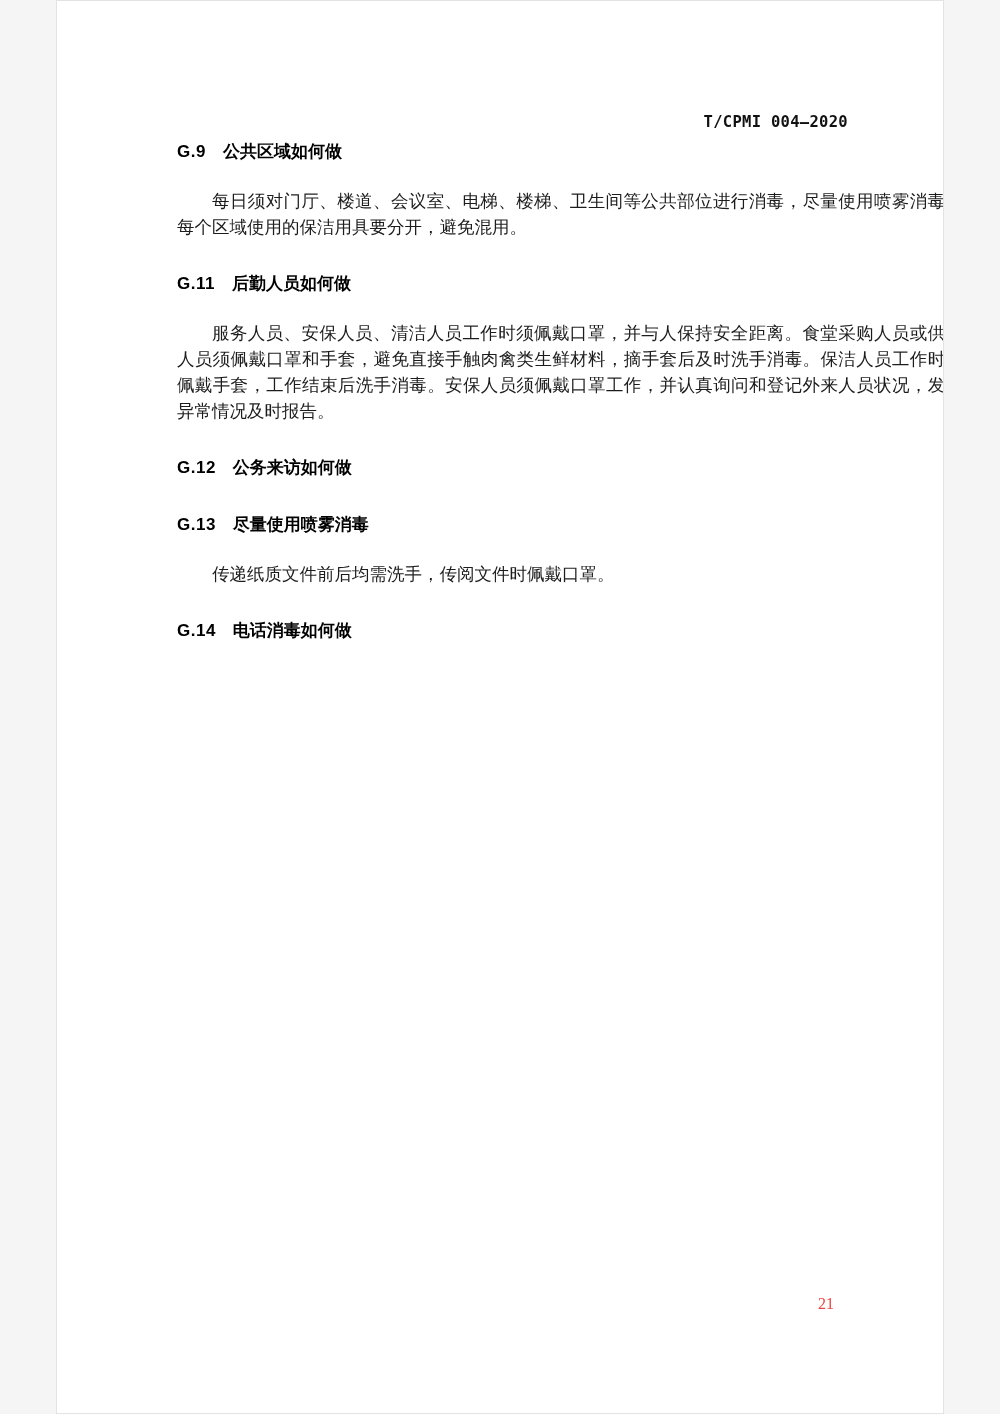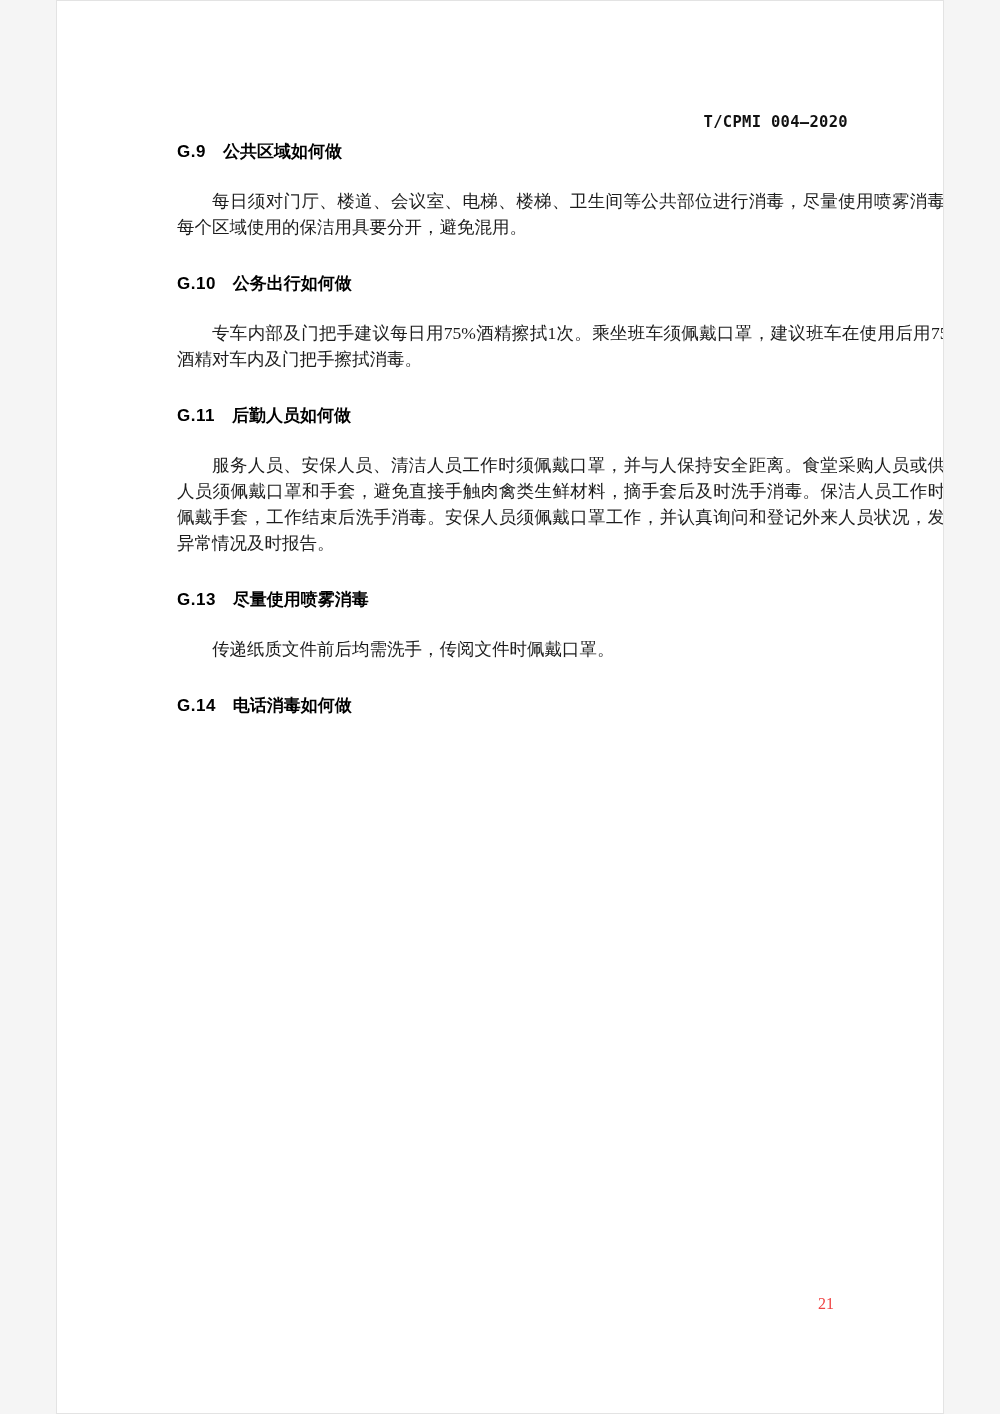--- a/index.html
+++ b/index.html
@@ -79,31 +79,28 @@
 
   <main class="content" id="sections">
       <section class="doc-section">
     <h2 class="sec-heading">
       <span class="sec-id">G.9</span><span class="sec-title">公共区域如何做</span>
     </h2>
   <p>每日须对门厅、楼道、会议室、电梯、楼梯、卫生间等公共部位进行消毒，尽量使用喷雾消毒。每个区域使用的保洁用具要分开，避免混用。</p>
       </section>
       <section class="doc-section">
     <h2 class="sec-heading">
-      <span class="sec-id">G.10</span><span class="sec-title">公务出行如何做</span>
-    </h2>
-  <p>专车内部及门把手建议每日用75%酒精擦拭1次。乘坐班车须佩戴口罩，建议班车在使用后用75%酒精对车内及门把手擦拭消毒。</p>
-      </section>
-      <section class="doc-section">
-    <h2 class="sec-heading">
       <span class="sec-id">G.11</span><span class="sec-title">后勤人员如何做</span>
     </h2>
   <p>服务人员、安保人员、清洁人员工作时须佩戴口罩，并与人保持安全距离。食堂采购人员或供货人员须佩戴口罩和手套，避免直接手触肉禽类生鲜材料，摘手套后及时洗手消毒。保洁人员工作时须佩戴手套，工作结束后洗手消毒。安保人员须佩戴口罩工作，并认真询问和登记外来人员状况，发现异常情况及时报告。</p>
       </section>
       <section class="doc-section">
+    <h2 class="sec-heading">
+      <span class="sec-id">G.12</span><span class="sec-title">公务来访如何做</span>
+    </h2>
       </section>
       <section class="doc-section">
     <h2 class="sec-heading">
       <span class="sec-id">G.13</span><span class="sec-title">尽量使用喷雾消毒</span>
     </h2>
   <p>传递纸质文件前后均需洗手，传阅文件时佩戴口罩。</p>
       </section>
       <section class="doc-section">
     <h2 class="sec-heading">
       <span class="sec-id">G.14</span><span class="sec-title">电话消毒如何做</span>

